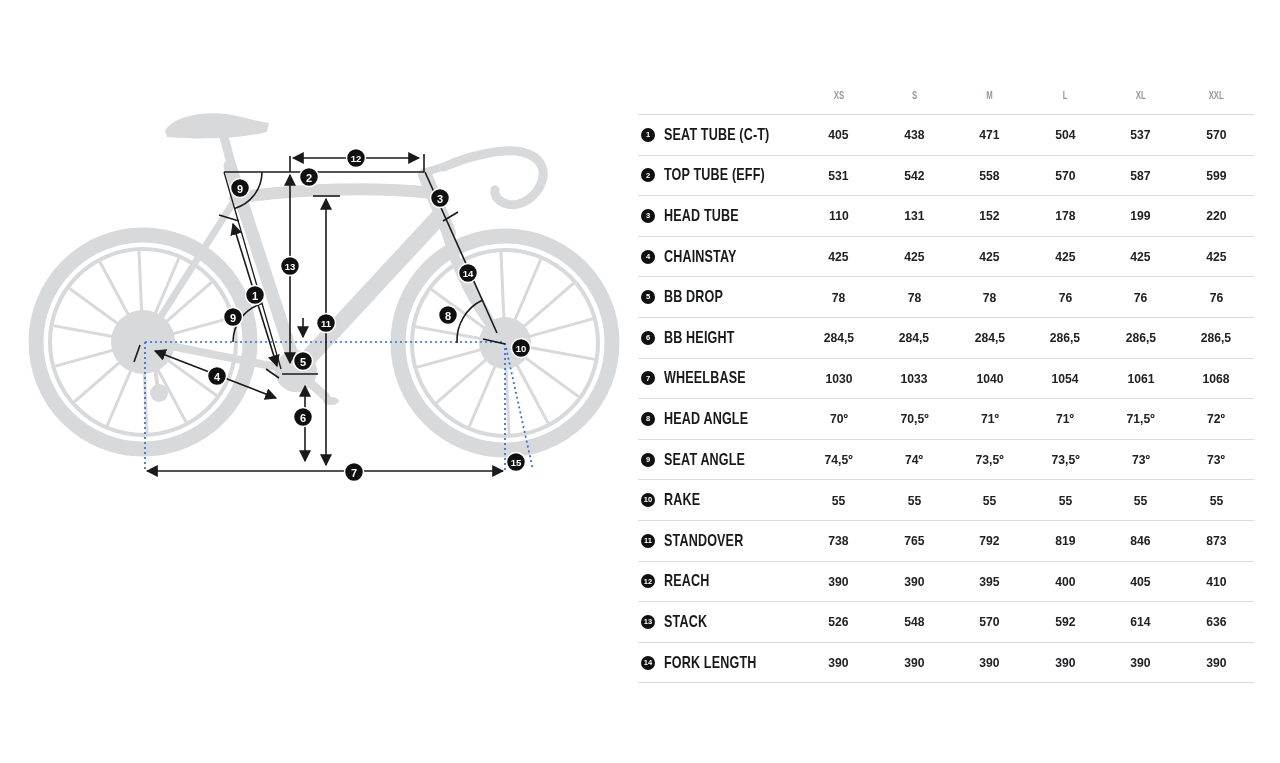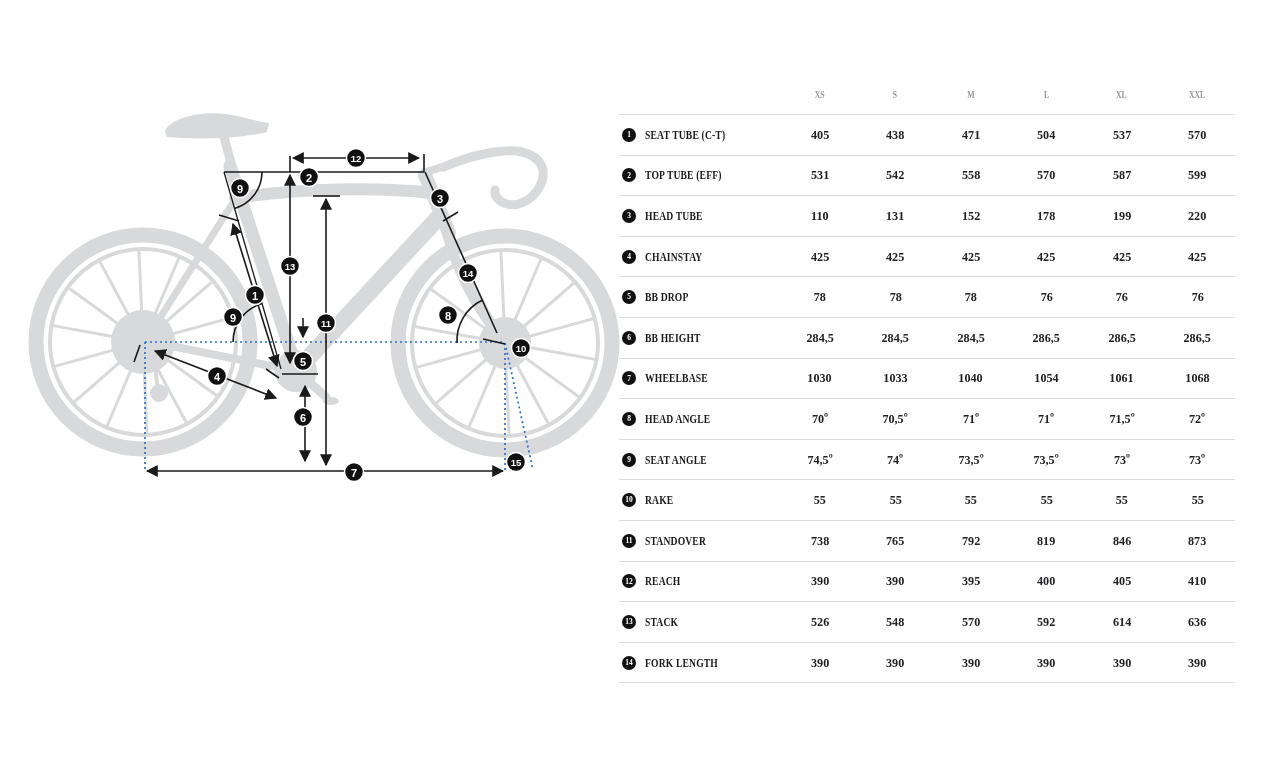--- a/index.html
+++ b/index.html
@@ -3,37 +3,37 @@
 <meta charset="utf-8">
 <style>
   html,body{margin:0;padding:0;}
   body{
     width:1280px;height:763px;position:relative;overflow:hidden;
     background:#ffffff;font-family:"Liberation Sans", sans-serif;
   }
   
   .diagram-wrap{position:absolute;left:0;top:0;width:655px;height:763px;}
   
-  .geo-table{position:absolute;left:619px;top:75px;width:616px;font-family:Liberation Serif, serif;}
+  .geo-table{position:absolute;left:638px;top:75px;width:616px;}
   .trow{
     display:grid;grid-template-columns:163px repeat(6,1fr);
     align-items:center;height:40.6px;box-sizing:border-box;
     border-bottom:1px solid #dadcde;
   }
   .trow.thead{height:40px;}
   .hcell{text-align:center;color:#94989c;font-size:10.5px;font-weight:700;}
   .hcell .cond{transform-origin:center;}
   .cond{display:inline-block;transform:scaleX(0.74);white-space:nowrap;}
   .labelcell{display:flex;align-items:center;gap:9px;padding-left:3px;}
   .rbadge{
     width:14px;height:14px;border-radius:50%;background:#101010;color:#fff;
     font-size:7.5px;font-weight:700;display:flex;align-items:center;
     justify-content:center;flex:0 0 14px;line-height:1;
   }
-  .lbl{font-size:13px;font-weight:700;color:#18191a;letter-spacing:.2px;}
+  .lbl{font-size:17px;font-weight:700;color:#18191a;letter-spacing:.2px;}
   .lbl .cond{transform-origin:left center;}
   .vcell{text-align:center;font-size:13.5px;font-weight:700;color:#202124;}
   .vcell .cnum{display:inline-block;transform:scaleX(0.9);transform-origin:center;white-space:nowrap;}
 </style>
 </head>
 <body>
 
 <div class="diagram-wrap">
 <svg width="655" height="763" viewBox="0 0 655 763" xmlns="http://www.w3.org/2000/svg">
   <defs>

